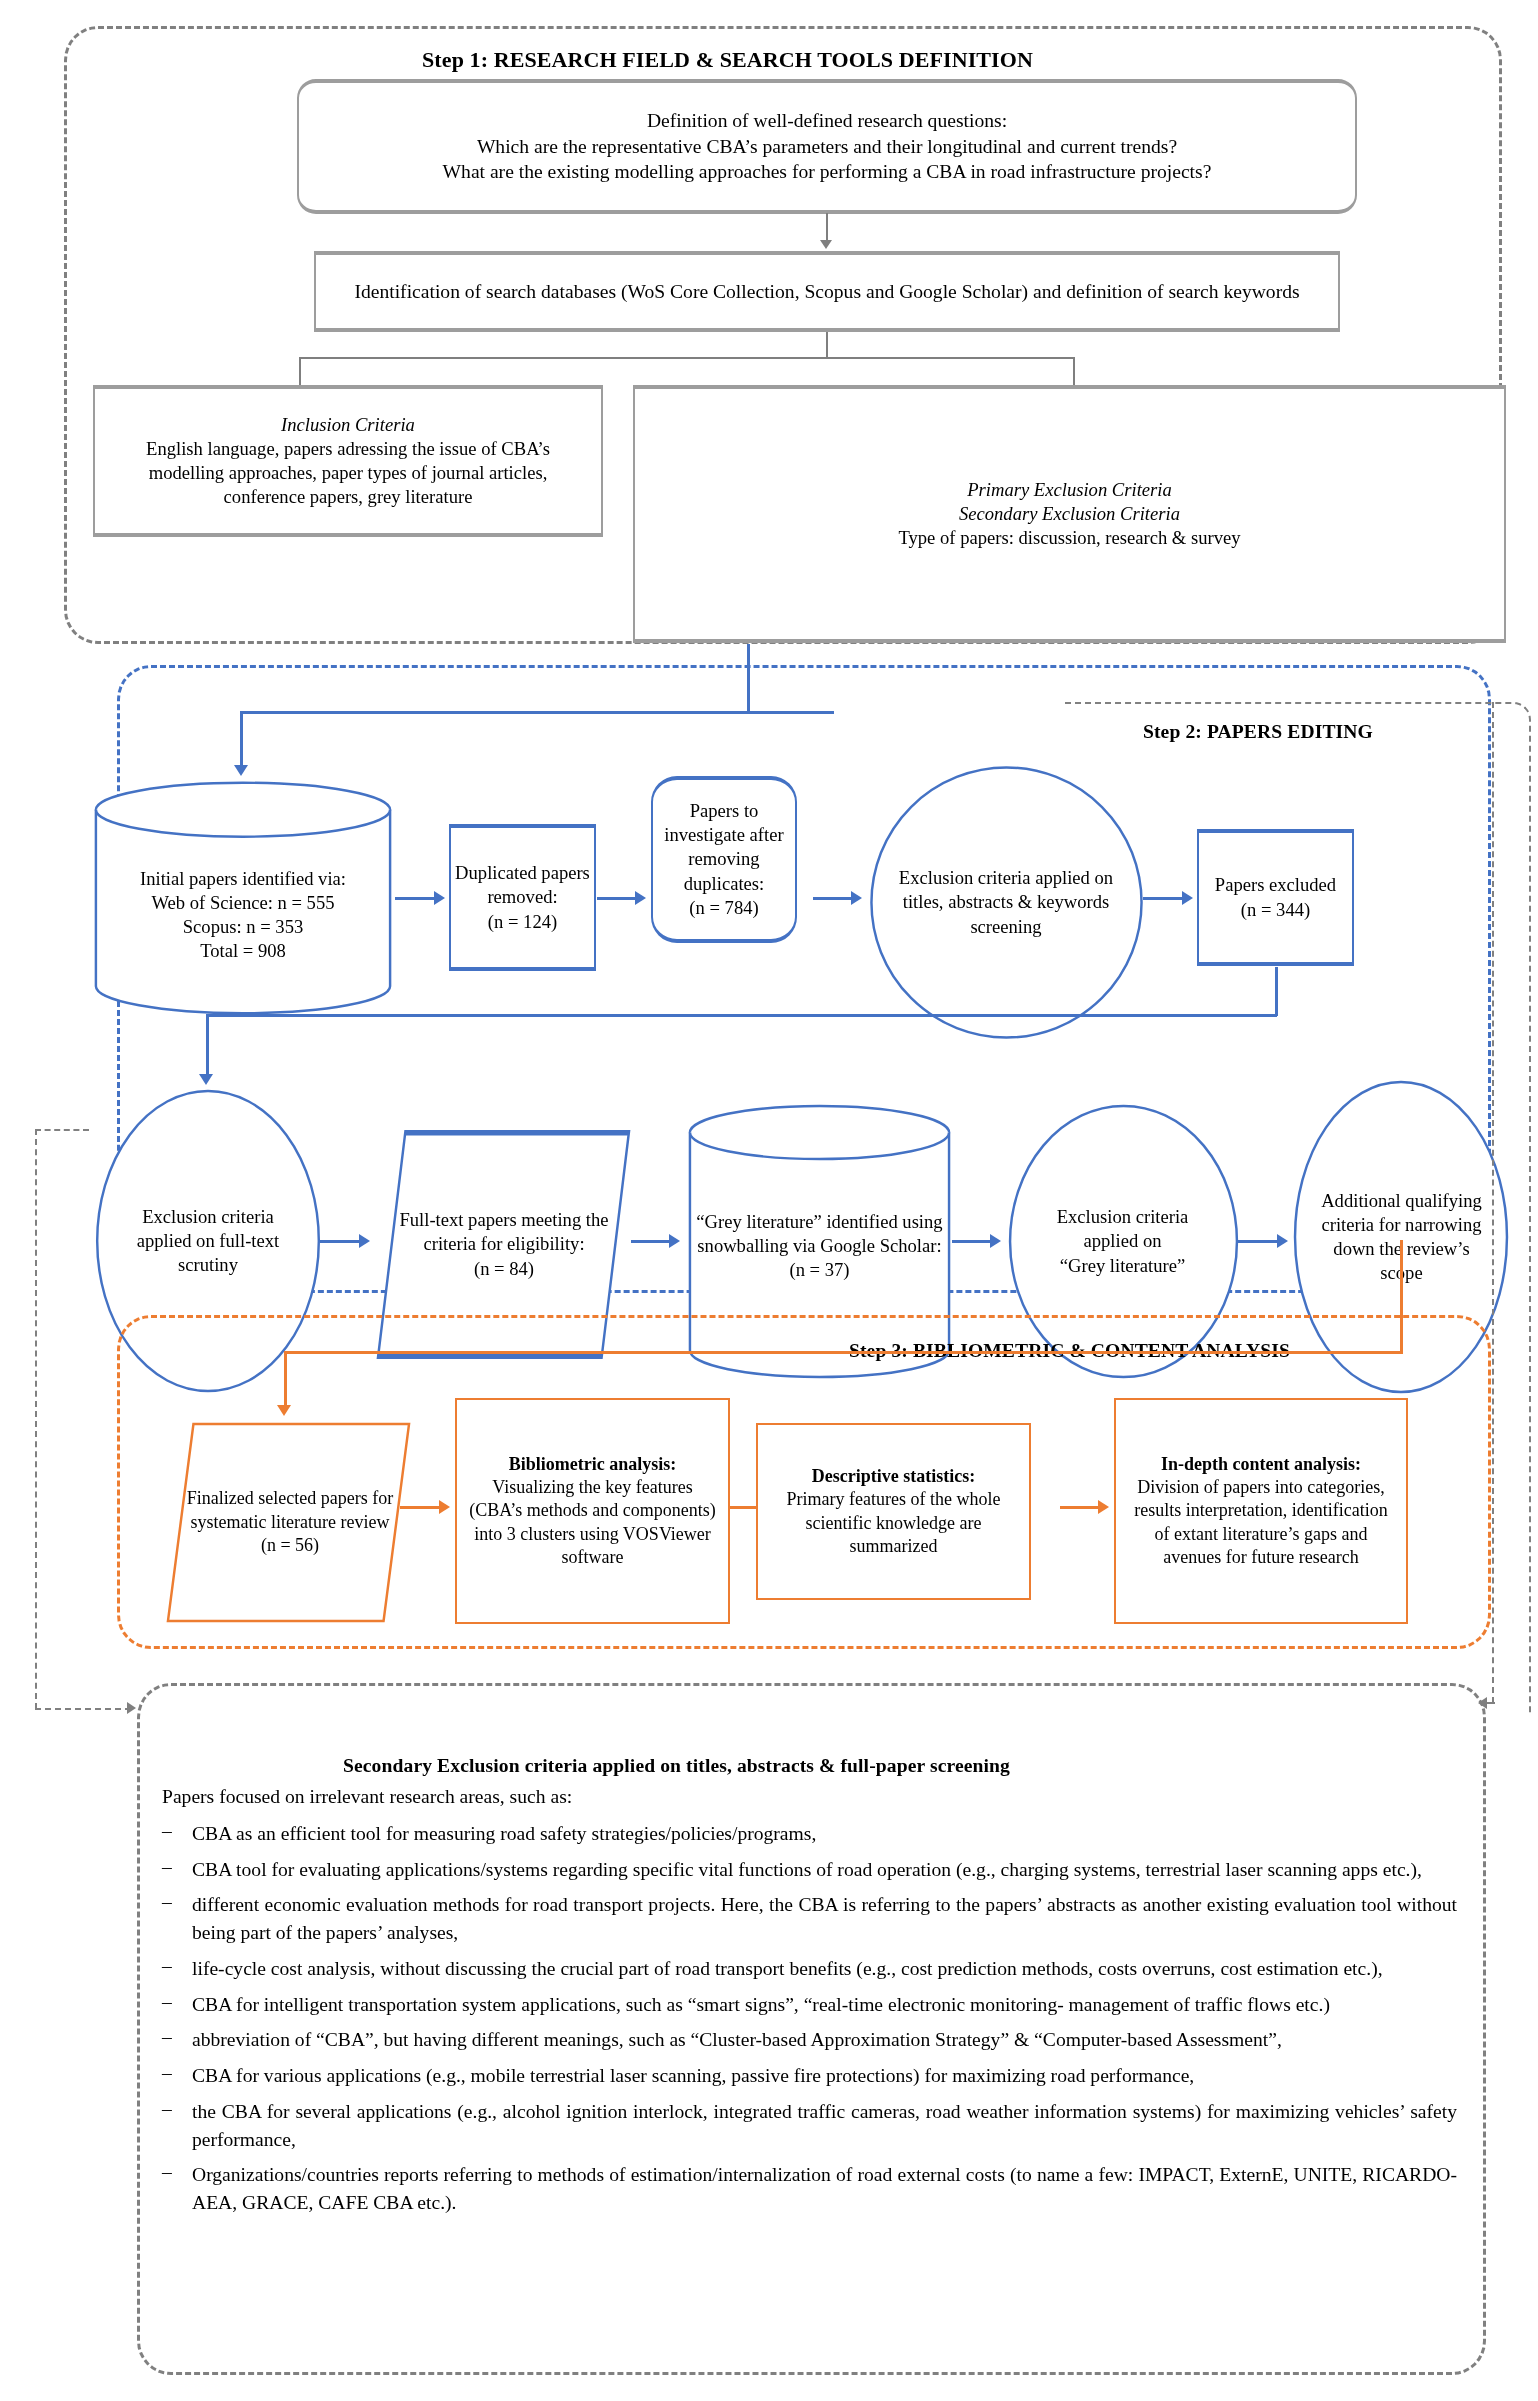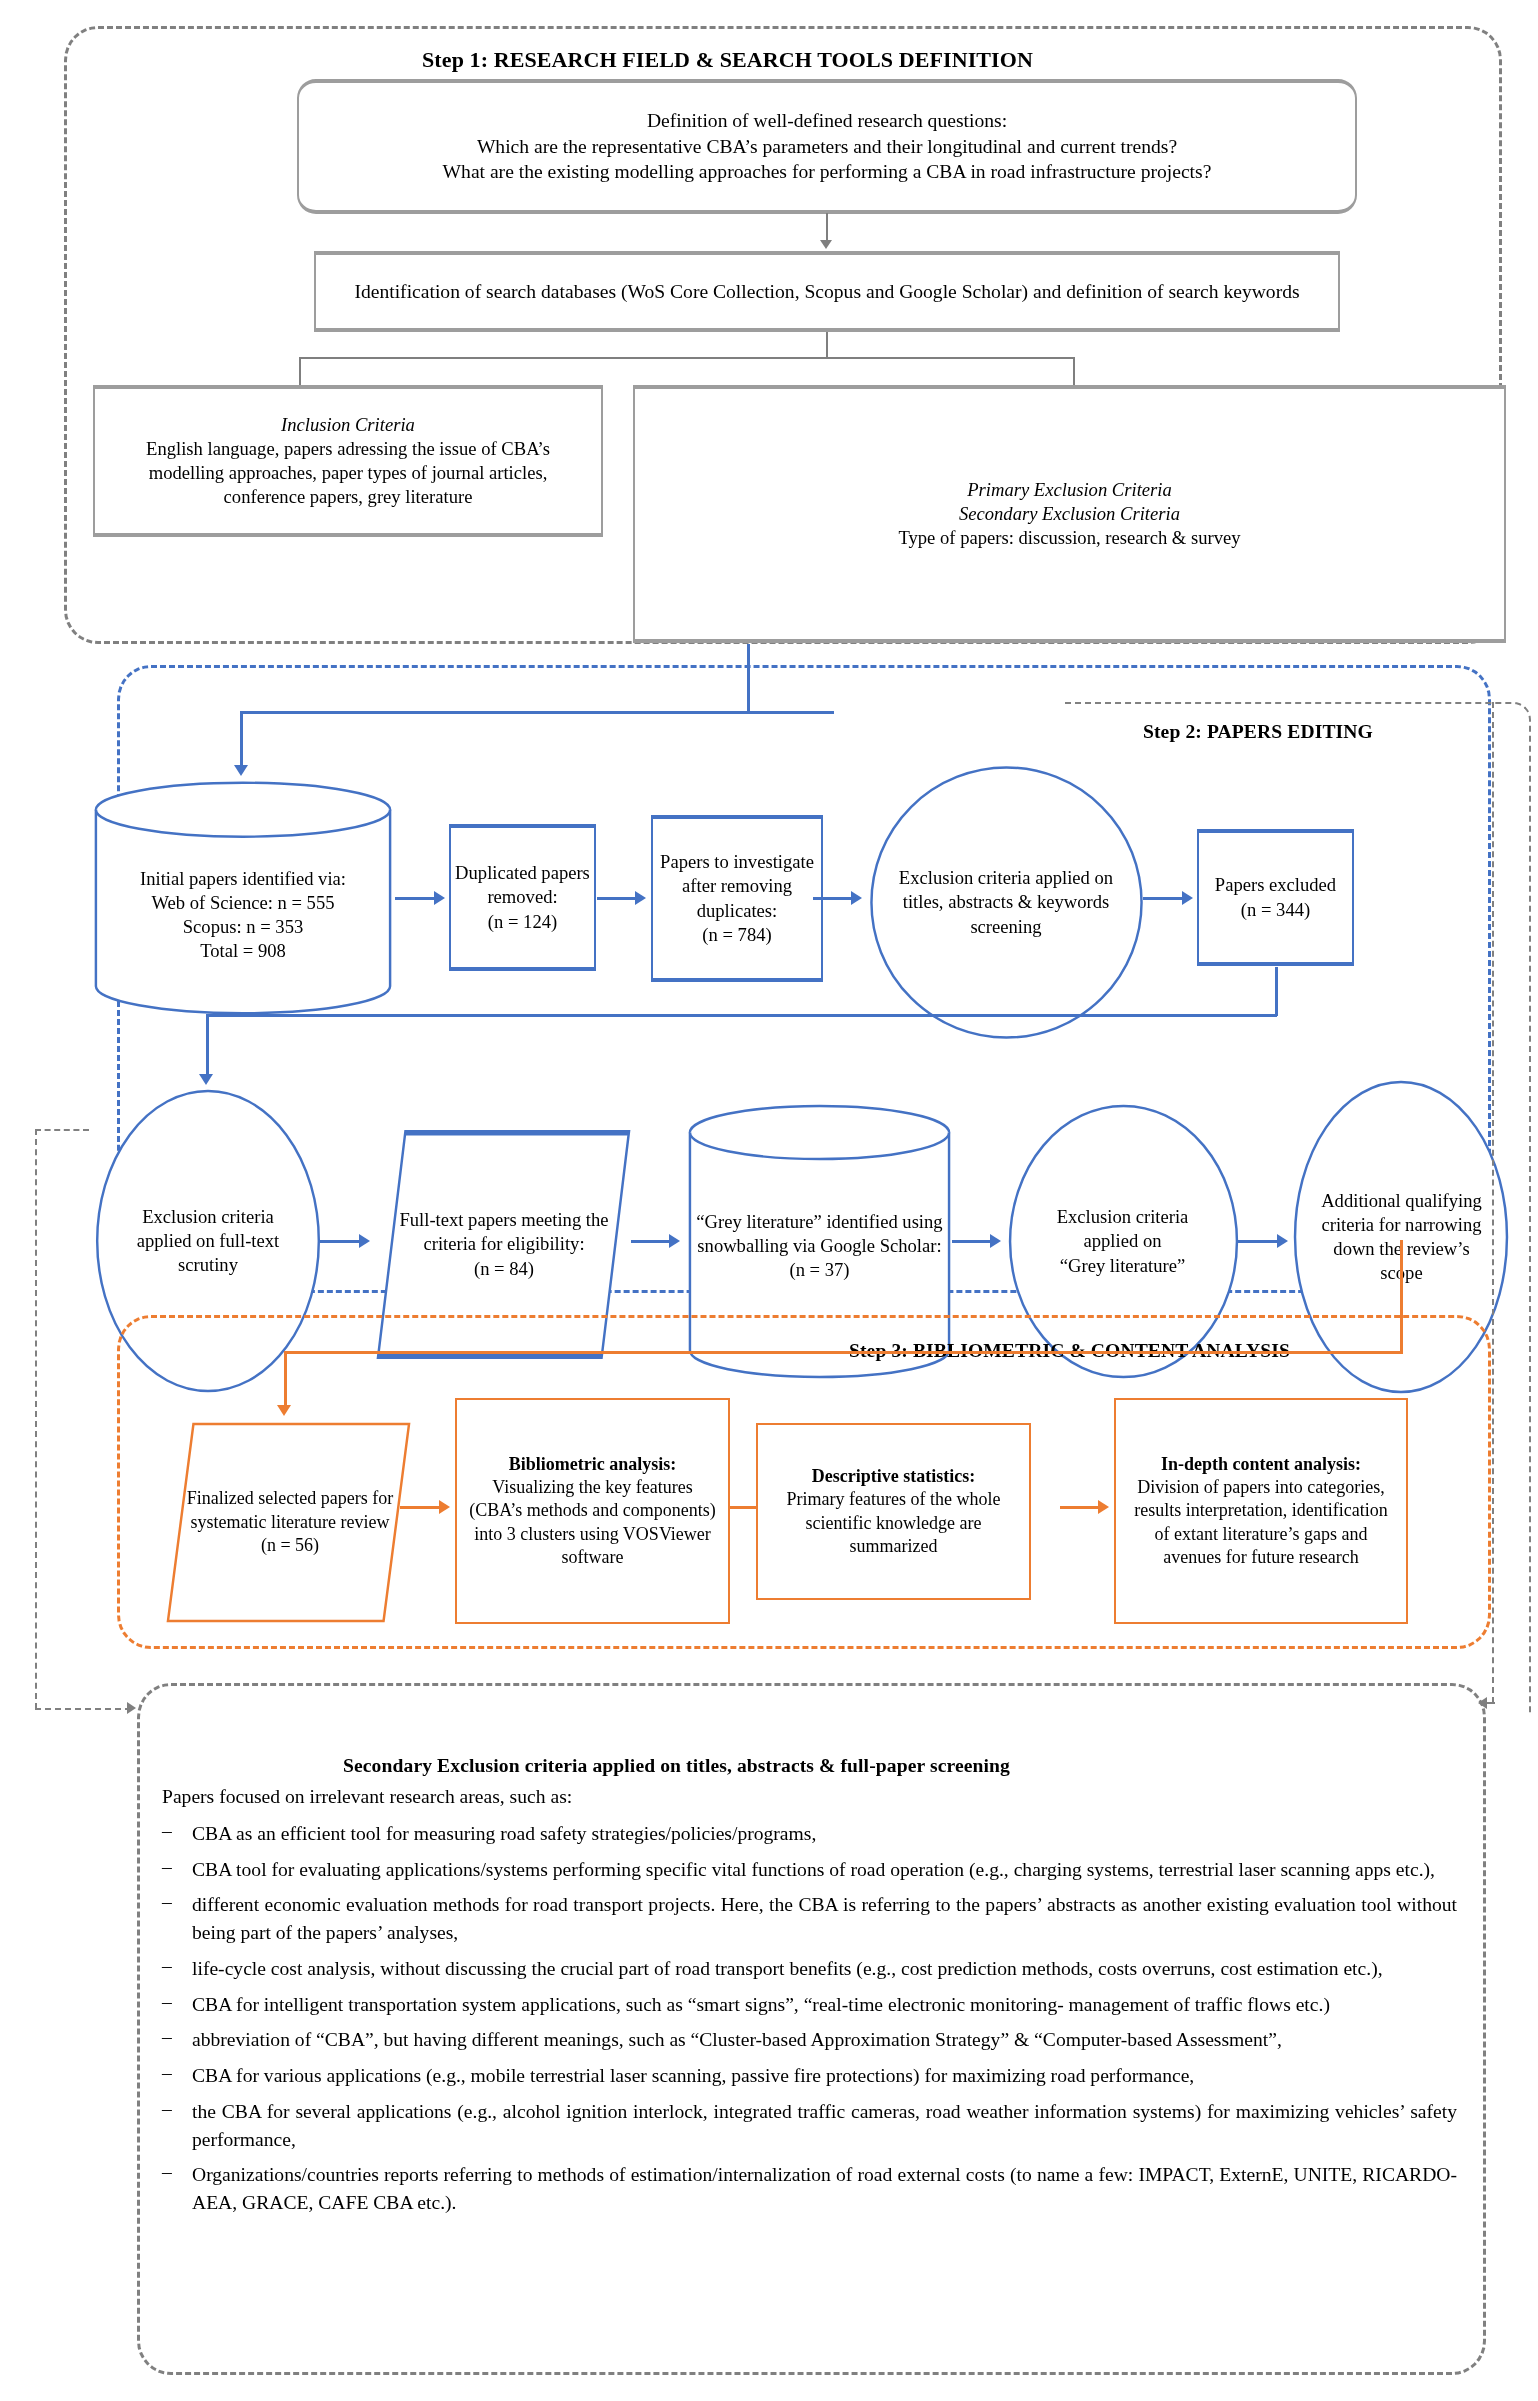--- a/index.html
+++ b/index.html
@@ -128,21 +128,21 @@
 <div class="arrow arr-right-blue" style="left:434px;top:891px;"></div>
 
 <div class="box bluebox" style="left:449px;top:824px;width:147px;height:147px;">
   <div style="font-size:18.6px;white-space:pre-line;">Duplicated papers removed:
 (n = 124)</div>
 </div>
 
 <div class="ln ln-blue" style="left:597px;top:897px;width:42px;height:2.9px;"></div>
 <div class="arrow arr-right-blue" style="left:635px;top:891px;"></div>
 
-<div class="box bluebox" style="left:651px;top:815px;width:172px;height:167px;">
+<div class="box bluebox" style="left:651px;top:776px;width:146px;height:167px;border-radius:26px;">
   <div style="font-size:18.6px;white-space:pre-line;">Papers to investigate after removing duplicates:
 (n = 784)</div>
 </div>
 
 <div class="ln ln-blue" style="left:813px;top:897px;width:42px;height:2.9px;"></div>
 <div class="arrow arr-right-blue" style="left:851px;top:891px;"></div>
 
 <svg class="svgshape" style="left:869px;top:765px;" width="275" height="275" viewBox="0 0 560 560">
   <ellipse cx="280" cy="280" rx="275" ry="275" fill="#fff" stroke="#4472C4" stroke-width="5"></ellipse>
 </svg>
@@ -266,21 +266,21 @@
 
 <div style="position:absolute;left:162px;top:1786px;font-size:19.6px;">Papers focused on irrelevant research areas, such as:</div>
 
 <div id="bottom-list" style="left:162px;top:1820px;width:1295px;font-size:19.6px;">
   <div class="li">
     <span class="dash">–</span>
     <span class="txt">CBA as an efficient tool for measuring road safety strategies/policies/programs,</span>
   </div>
   <div class="li">
     <span class="dash">–</span>
-    <span class="txt">CBA tool for evaluating applications/systems performing specific vital functions of road operation (e.g., charging systems, terrestrial laser scanning apps etc.),</span>
+    <span class="txt">CBA tool for evaluating applications/systems regarding specific vital functions of road operation (e.g., charging systems, terrestrial laser scanning apps etc.),</span>
   </div>
   <div class="li">
     <span class="dash">–</span>
     <span class="txt">different economic evaluation methods for road transport projects. Here, the CBA is referring to the papers’ abstracts as another existing evaluation tool without being part of the papers’ analyses,</span>
   </div>
   <div class="li">
     <span class="dash">–</span>
     <span class="txt">life-cycle cost analysis, without discussing the crucial part of road transport benefits (e.g., cost prediction methods, costs overruns, cost estimation etc.),</span>
   </div>
   <div class="li">

